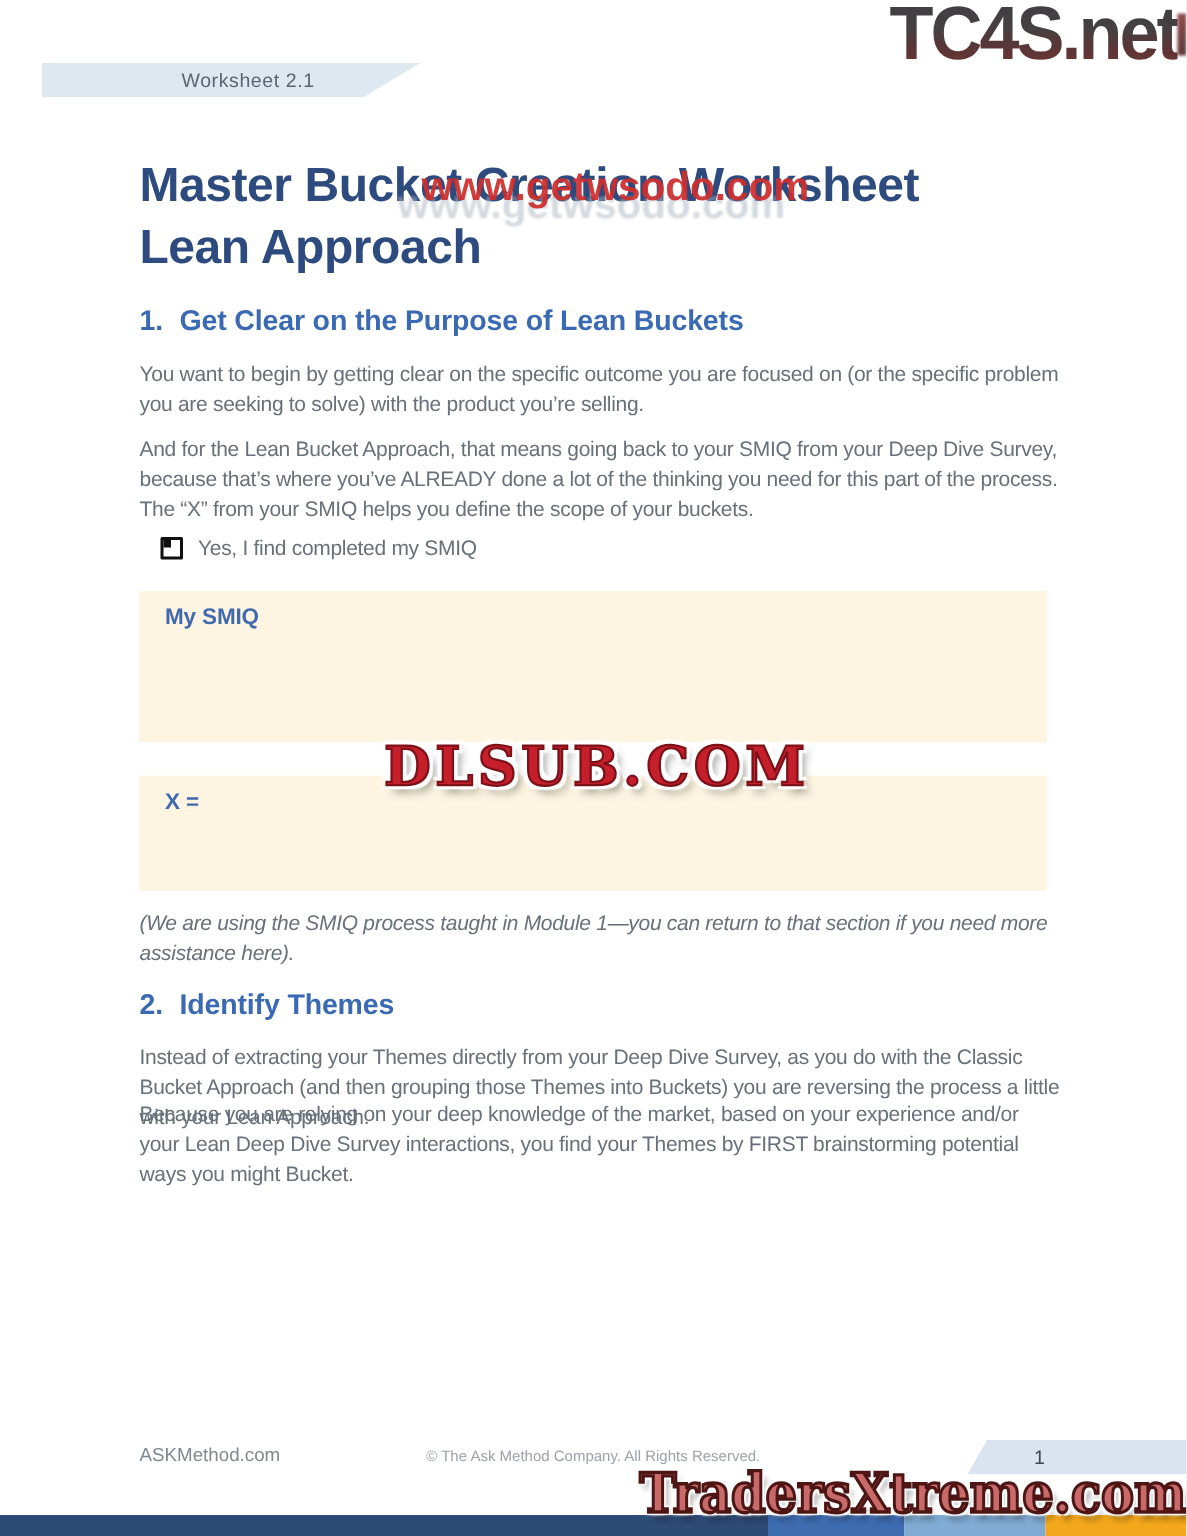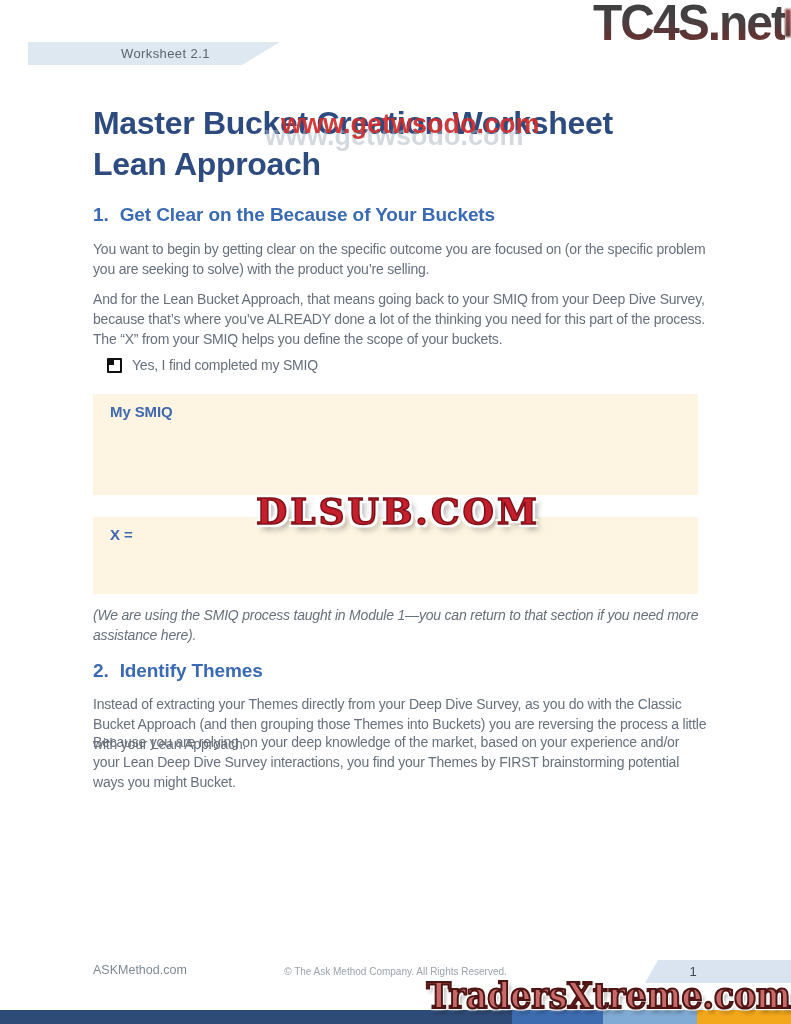--- a/index.html
+++ b/index.html
@@ -126,21 +126,21 @@
   <div class="ws-banner">Worksheet  2.1</div>
 
 
   <div class="doc-title">
     <div>Master Bucket Creation Worksheet</div>
     <div>Lean Approach</div>
   </div>
 
   <div class="sec-head sec1-head">
     <span>1.</span>
-    <span>Get Clear on the Because of Your Buckets</span>
+    <span>Get Clear on the Purpose of Lean Buckets</span>
   </div>
   <div class="para p1a">You want to begin by getting clear on the specific outcome you are focused on (or the specific problem you are seeking to solve) with the product you’re selling.</div>
   <div class="para p1b">And for the Lean Bucket Approach, that means going back to your SMIQ from your Deep Dive Survey, because that’s where you’ve ALREADY done a lot of the thinking you need for this part of the process. The “X” from your SMIQ helps you define the scope of your buckets.</div>
 
   <div class="check-row">
     <span class="checkbox"></span>
     <span>Yes, I find completed my SMIQ</span>
   </div>
 
   <div class="fill-box box1">

